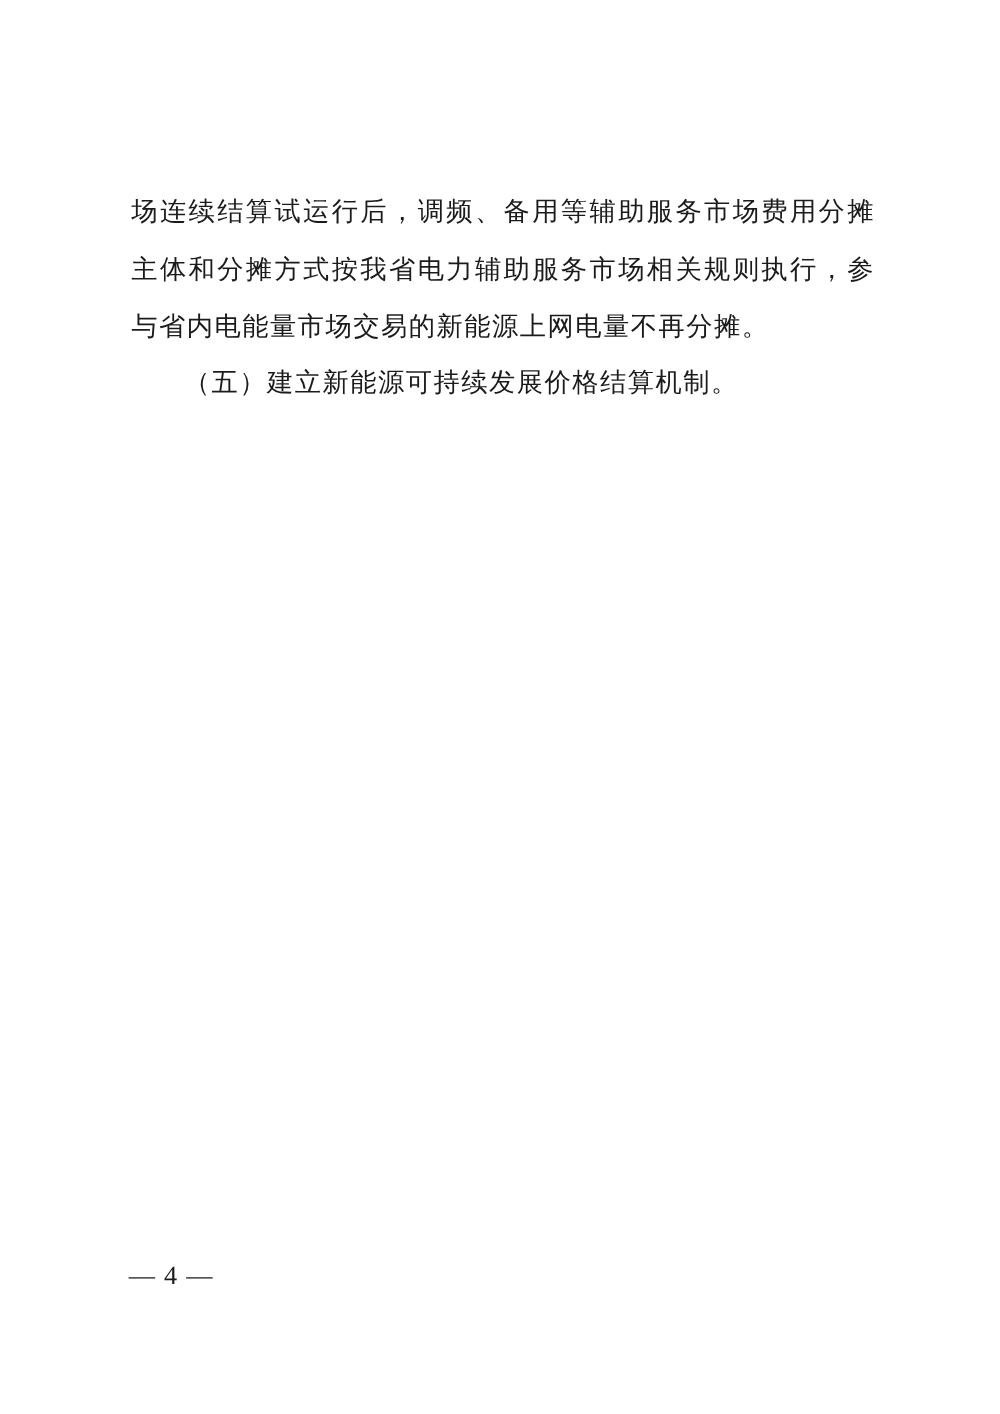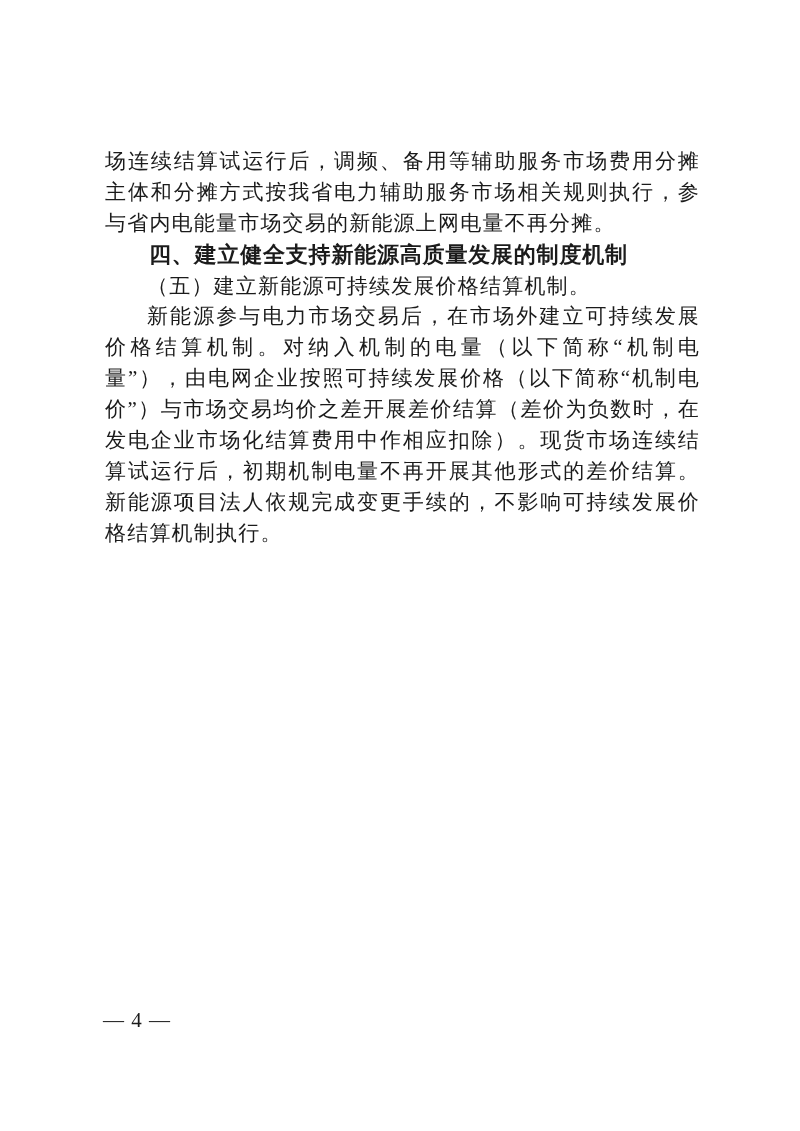--- a/index.html
+++ b/index.html
@@ -18,21 +18,21 @@
   .content {
     position: absolute;
     left: 105px;
     top: 146px;
     width: 595px;
   }
 
   .content p {
     margin: 0;
     font-size: 21px;
-    line-height: 31px;
+    line-height: 46px;
     letter-spacing: 1.2px;
     text-align: justify;
     text-justify: inter-character;
     word-break: break-all;
   }
 
   p.body-indent,
   p.subheading {
     text-indent: 2em;
   }
@@ -59,19 +59,17 @@
     color: #1b1b1b;
     font-family: "Liberation Serif", "DejaVu Serif", serif;
   }
 </style>
 </head>
 <body>
 
 <div class="page" style="background: rgb(255, 255, 255); color: rgb(27, 27, 27);">
   <div class="content">
     <p class="body-noindent">场连续结算试运行后，调频、备用等辅助服务市场费用分摊主体和分摊方式按我省电力辅助服务市场相关规则执行，参与省内电能量市场交易的新能源上网电量不再分摊。</p>
-    <p class="heading">四、建立健全支持新能源高质量发展的制度机制</p>
     <p class="subheading">（五）建立新能源可持续发展价格结算机制。</p>
-    <p class="body-indent">新能源参与电力市场交易后，在市场外建立可持续发展价格结算机制。对纳入机制的电量（以下简称“机制电量”），由电网企业按照可持续发展价格（以下简称“机制电价”）与市场交易均价之差开展差价结算（差价为负数时，在发电企业市场化结算费用中作相应扣除）。现货市场连续结算试运行后，初期机制电量不再开展其他形式的差价结算。新能源项目法人依规完成变更手续的，不影响可持续发展价格结算机制执行。</p>
   </div>
 
   <div class="page-number">— 4 —</div>
 </div>
 
 </body></html>

